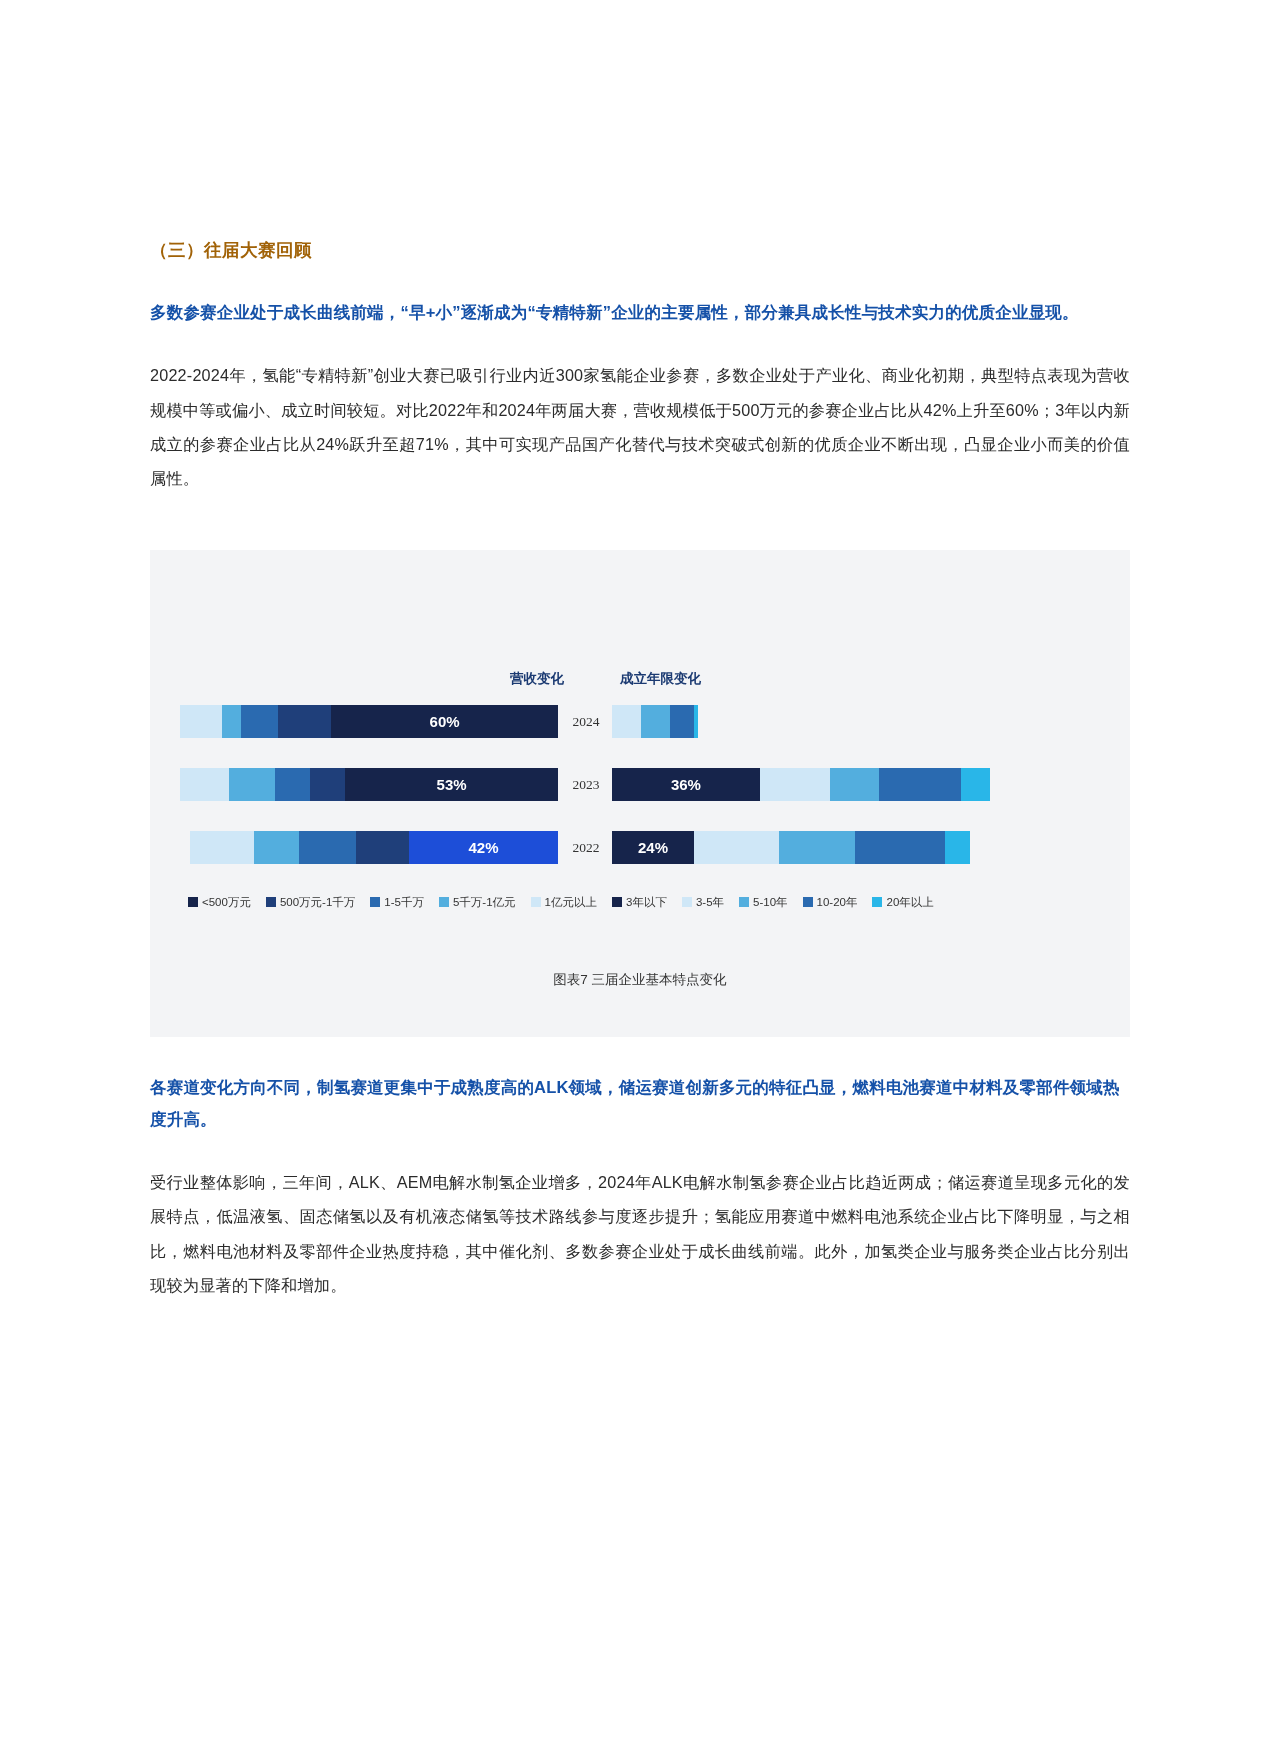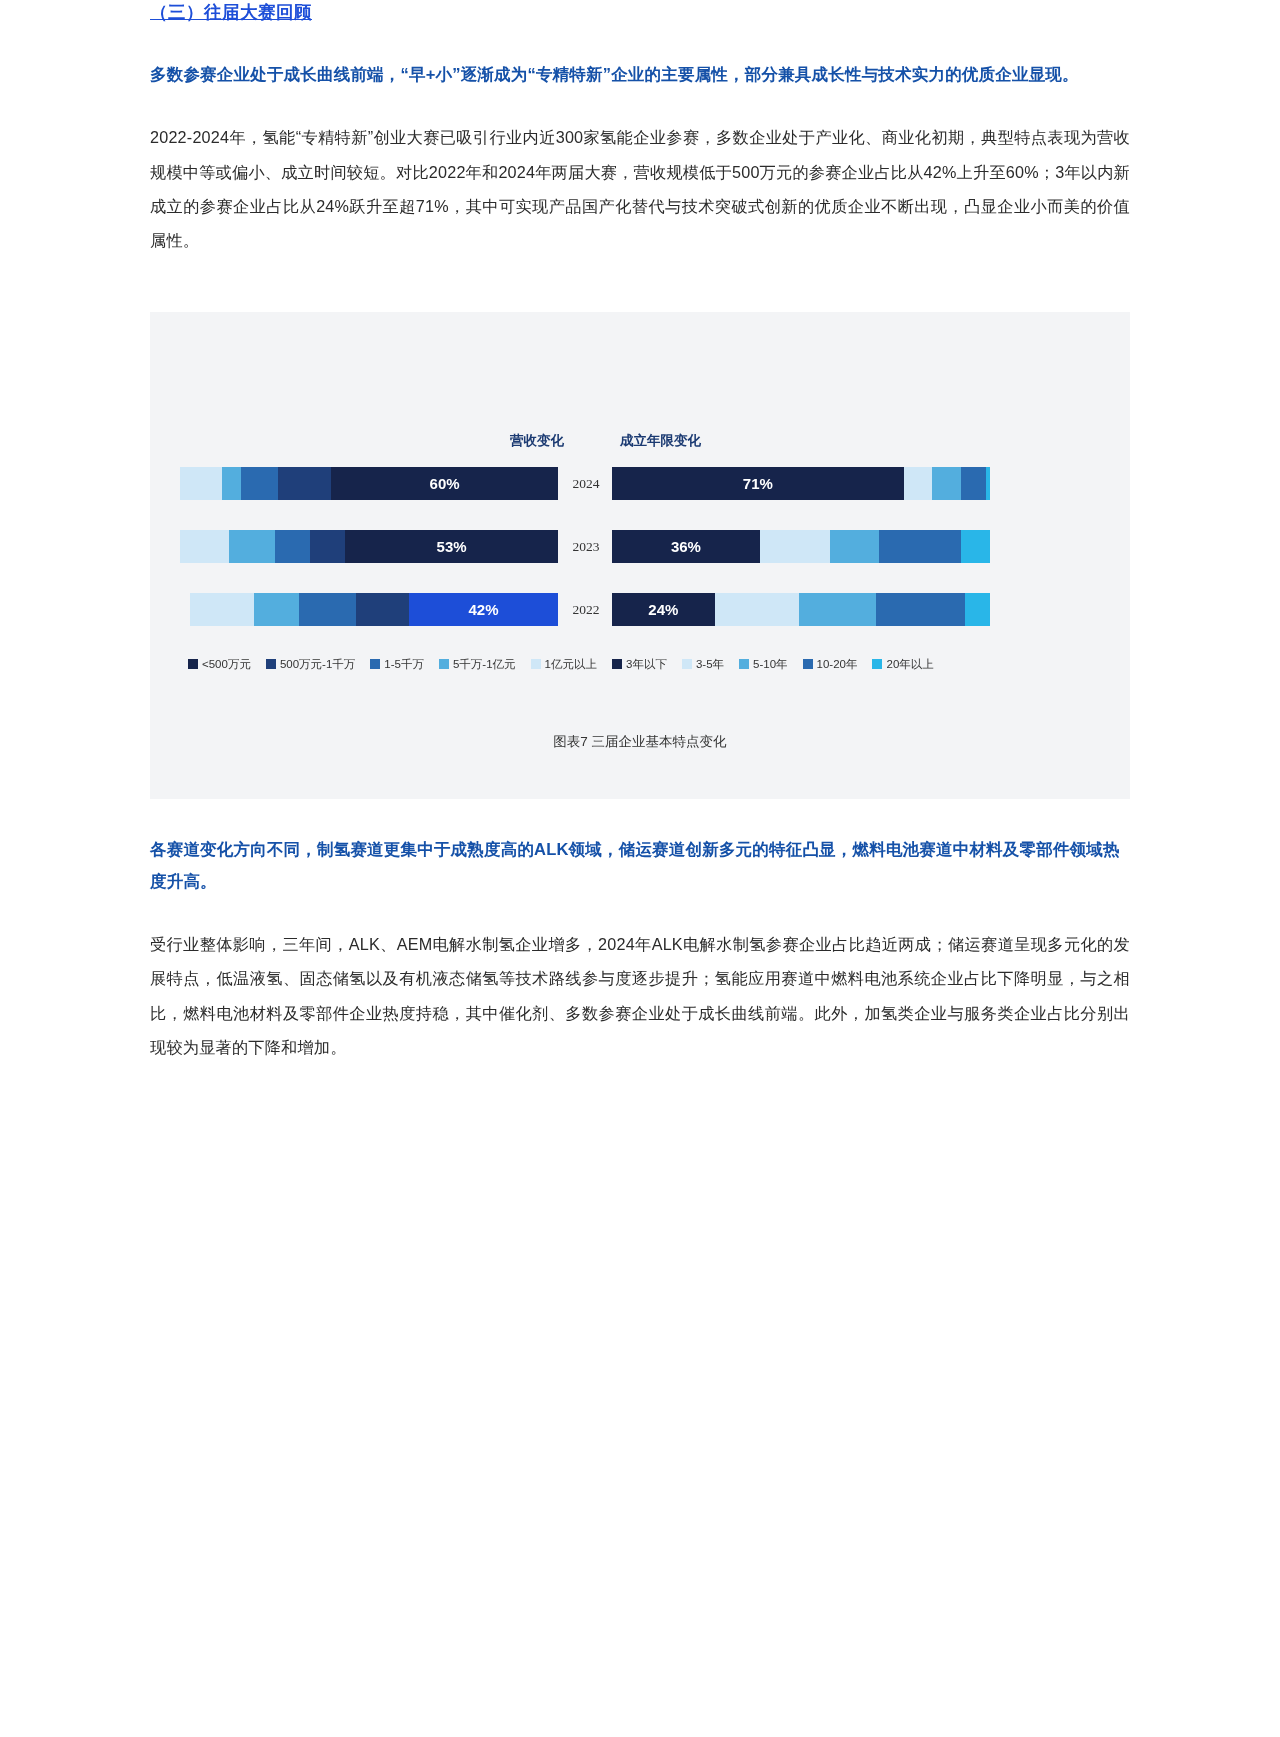--- a/index.html
+++ b/index.html
@@ -16,25 +16,25 @@
     overflow: hidden;
   }
   .page {
     position: relative;
     width: 1280px;
     height: 1737px;
     box-sizing: border-box;
     padding: 0 150px;
   }
   .section-heading {
+    margin-top: 238px;
     font-size: 17.5px;
     font-weight: bold;
-    color: #1d4ed8;
+    color: #a16207;
     letter-spacing: 0.5px;
-    text-decoration: underline;
   }
   .lead-paragraph {
     margin-top: 34px;
     font-size: 16.5px;
     font-weight: bold;
     color: #1551a8;
     line-height: 1.95;
     letter-spacing: 0.2px;
   }
   .body-paragraph {
@@ -186,21 +186,20 @@
           <div class="chart-row">
             <div class="bar-left">
               <div class="seg" style="width: 226.8px; background: rgb(22, 36, 75);">60%</div>
               <div class="seg" style="width: 52.92px; background: rgb(31, 63, 122);"></div>
               <div class="seg" style="width: 37.8px; background: rgb(42, 106, 176);"></div>
               <div class="seg" style="width: 18.9px; background: rgb(83, 174, 222);"></div>
               <div class="seg" style="width: 41.58px; background: rgb(207, 231, 247);"></div>
             </div>
             <div class="year-label">2024</div>
             <div class="bar-right">
-              <div class="seg" style="width: 291.717px; background: rgb(22, 36, 75);">71%</div>
               <div class="seg" style="width: 28.7609px; background: rgb(207, 231, 247);"></div>
               <div class="seg" style="width: 28.7609px; background: rgb(83, 174, 222);"></div>
               <div class="seg" style="width: 24.6522px; background: rgb(42, 106, 176);"></div>
               <div class="seg" style="width: 4.1087px; background: rgb(41, 182, 232);"></div>
             </div>
           </div>
           <div class="chart-row">
             <div class="bar-left">
               <div class="seg" style="width: 229px; background: rgb(22, 36, 75);">53%</div>
               <div class="seg" style="width: 37.8px; background: rgb(31, 63, 122);"></div>
@@ -220,21 +219,21 @@
           <div class="chart-row">
             <div class="bar-left">
               <div class="seg" style="width: 149px; background: #1d4ed8;">42%</div>
               <div class="seg" style="width: 52.92px; background: rgb(31, 63, 122);"></div>
               <div class="seg" style="width: 56.7px; background: rgb(42, 106, 176);"></div>
               <div class="seg" style="width: 45.36px; background: rgb(83, 174, 222);"></div>
               <div class="seg" style="width: 64.26px; background: rgb(207, 231, 247);"></div>
             </div>
             <div class="year-label">2022</div>
             <div class="bar-right">
-              <div class="seg" style="width: 103px; background: rgb(22, 36, 75);">24%</div>
+              <div class="seg" style="width: 82px; background: rgb(22, 36, 75);">24%</div>
               <div class="seg" style="width: 84.9438px; background: rgb(207, 231, 247);"></div>
               <div class="seg" style="width: 76.4494px; background: rgb(83, 174, 222);"></div>
               <div class="seg" style="width: 89.191px; background: rgb(42, 106, 176);"></div>
               <div class="seg" style="width: 25.4831px; background: rgb(41, 182, 232);"></div>
             </div>
           </div>
         </div>
 
       <div class="legend">
         <div class="legend-group left" id="legend-left">

